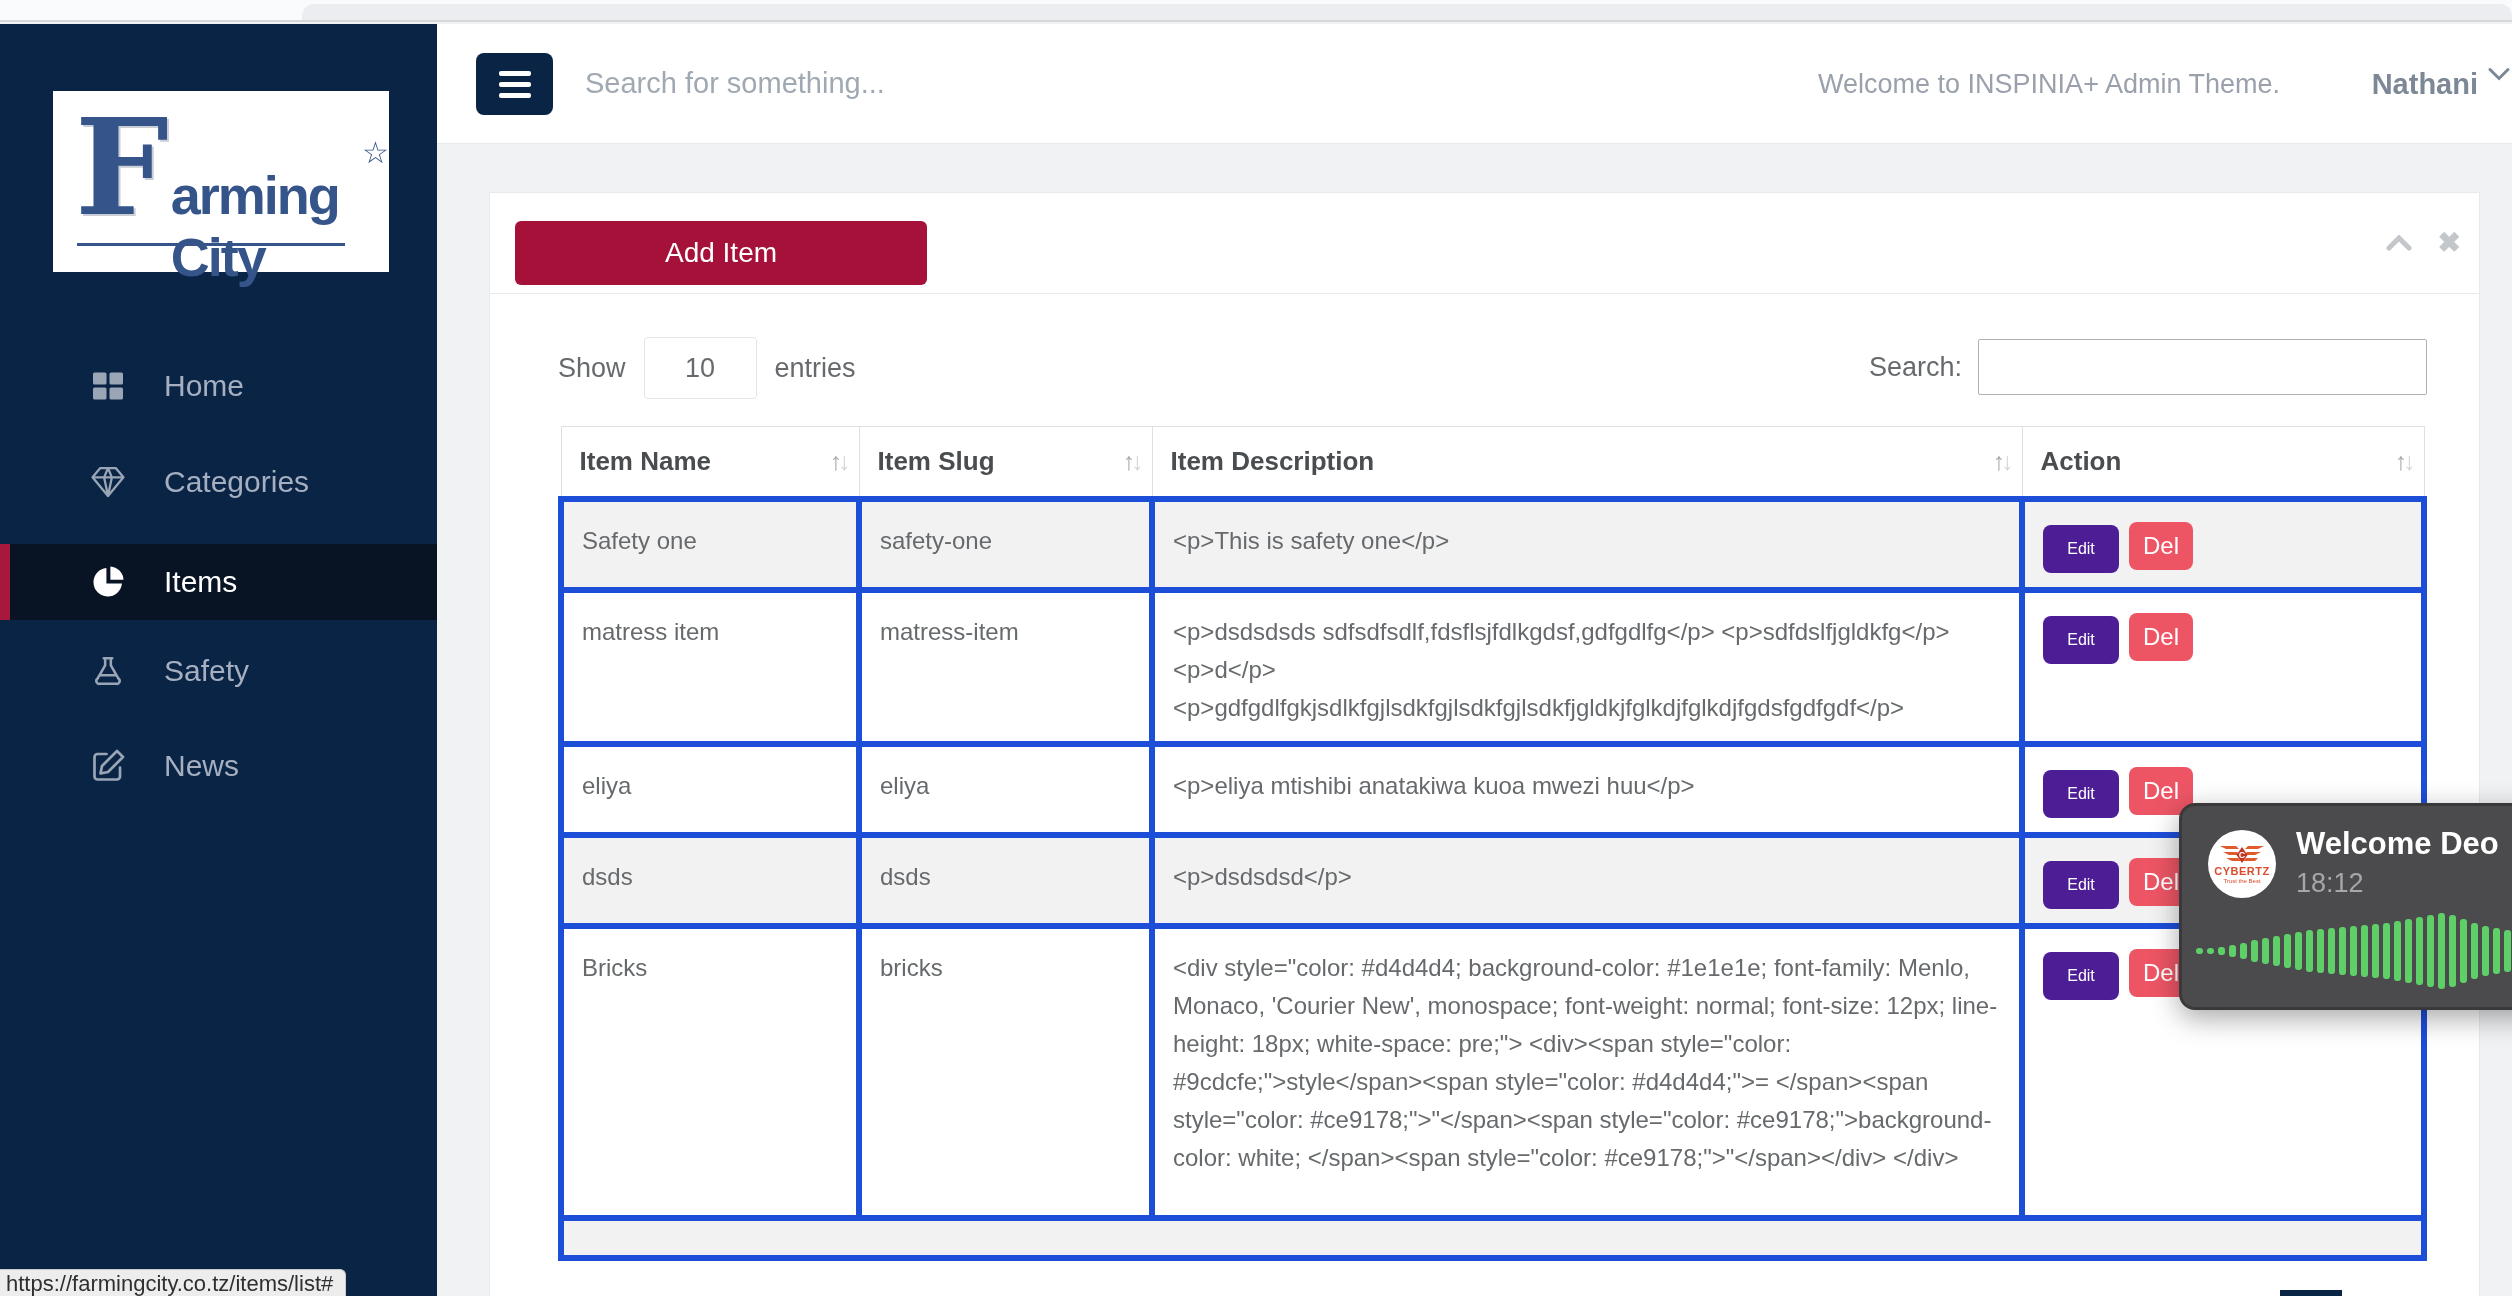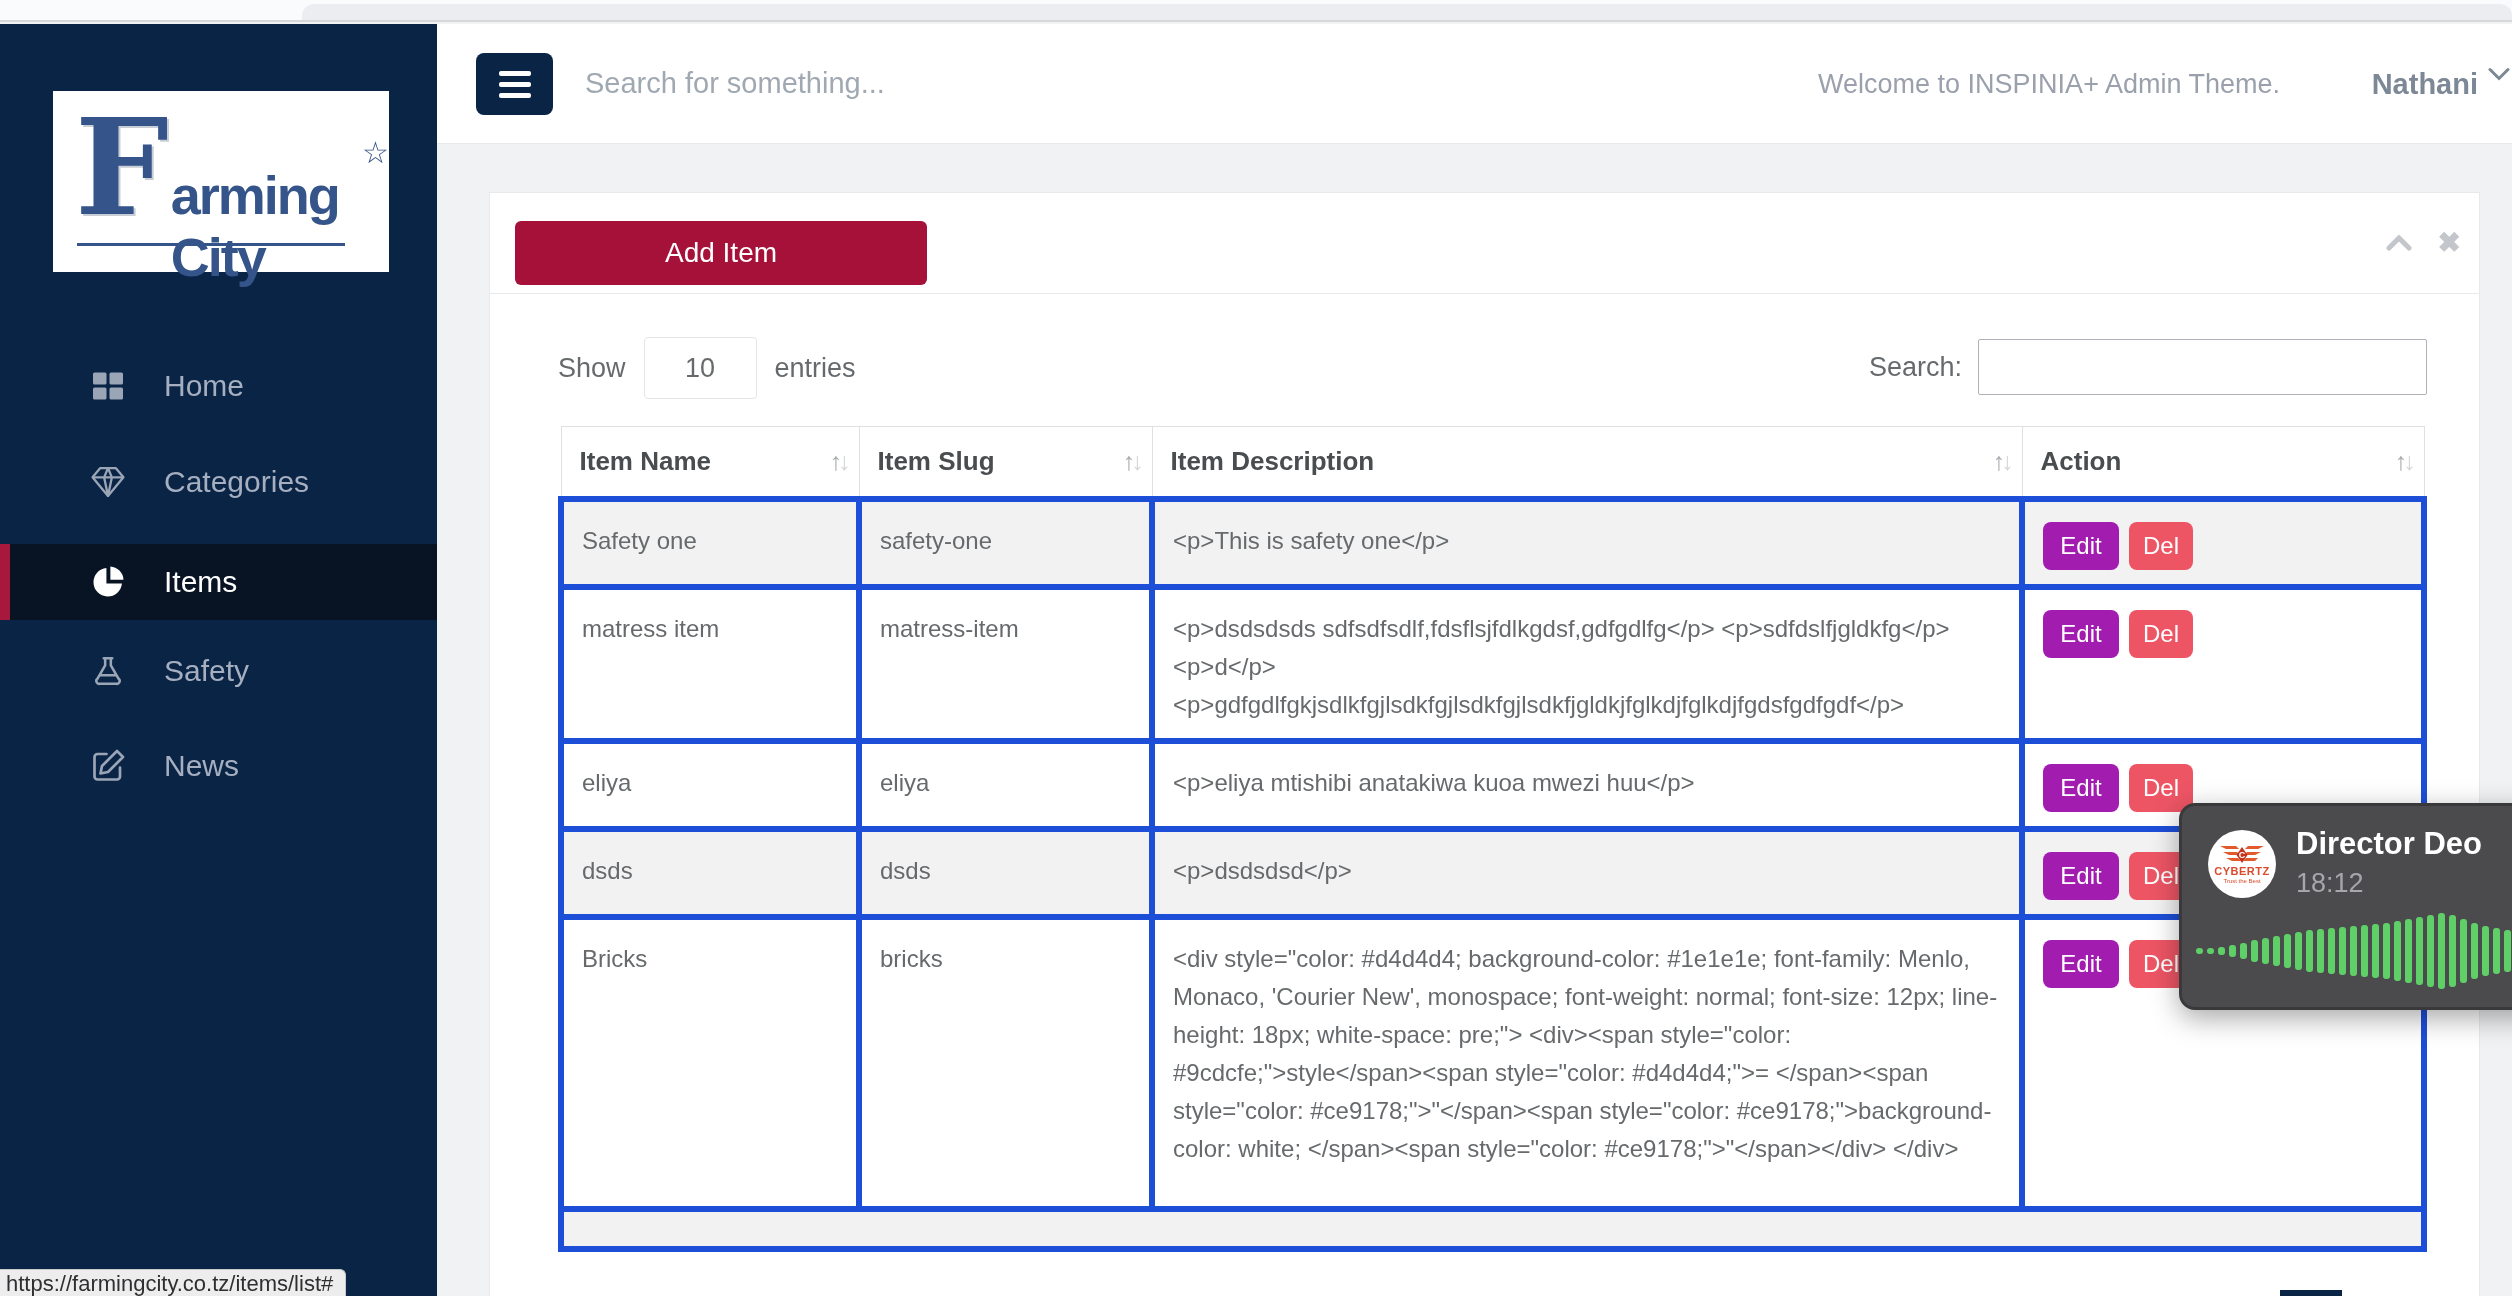--- a/index.html
+++ b/index.html
@@ -51,21 +51,21 @@
 
   
   .items-table { position:absolute; left:68px; top:132px; width:1863px; border-collapse:collapse; table-layout:fixed; }
   .items-table th { height:72px; border:1px solid #dfe0e2; font-weight:bold; color:#4a4d4f; text-align:left; padding:0 18px; position:relative; font-size:26px; }
   .items-table td { border:6px solid #1d4ed8; padding:20px 18px 14px; vertical-align:top; color:#676a6c; font-size:24px; line-height:38px; overflow-wrap:break-word; }
   .items-table tr.odd td { background:#f2f2f3; }
   .r1 td { height:83px; } .r2 td { height:151px; } .r3 td { height:80px; } .r4 td { height:83px; } .r5 td { height:83px; } .r6 td { height:292px; }
   .stub td { height:40px; background:#f2f2f3; padding:0; }
   .sort { position:absolute; right:12px; top:50%; transform:translateY(-50%); font-size:25px; letter-spacing:-4px; font-weight:normal; }
   .sort .up { color:#a9acb0; } .sort .dn { color:#d4d6d8; }
-  .btn-edit { width:76px; height:48px; background:#a21caf; border:none; border-radius:8px; color:#fff; font-size:24px; margin-right:10px; cursor:pointer; font-family:"Liberation Sans", sans-serif; }
+  .btn-edit { width:76px; height:48px; background:#4c1d95; border:none; border-radius:8px; color:#fff; font-size:16px; margin-right:10px; cursor:pointer; font-family:"Liberation Sans", sans-serif; }
   .btn-del { width:64px; height:48px; background:#ed5565; border:none; border-radius:8px; color:#fff; font-size:24px; cursor:pointer; font-family:"Liberation Sans", sans-serif; }
 
   
   .notif { position:absolute; left:2179px; top:803px; width:372px; height:207px; background:#4b4b4d; border:3px solid #39393b; border-radius:16px; box-shadow:0 8px 28px rgba(0,0,0,.35); z-index:50; overflow:hidden; cursor:pointer; }
   .avatar { position:absolute; left:26px; top:24px; width:68px; height:68px; border-radius:50%; background:#fff; display:flex; flex-direction:column; align-items:center; justify-content:center; overflow:hidden; }
   .avatar-text { font-size:11px; font-weight:bold; color:#d84b2b; line-height:11px; letter-spacing:.5px; }
   .avatar-subtext { font-size:6px; color:#d84b2b; line-height:8px; }
   .notif-title { position:absolute; left:114px; top:20px; color:#fff; font-size:31px; font-weight:bold; }
   .notif-time { position:absolute; left:114px; top:62px; color:#a7a7ab; font-size:27px; }
   .waveform { position:absolute; left:14px; right:-12px; bottom:10px; height:92px; display:flex; align-items:center; overflow:hidden; }
@@ -252,21 +252,21 @@
             <path d="M45 2H29l-3 3h13z"></path>
             <path d="M42 8H28l-3 3h11z"></path>
             <path d="M39 14H27l-3 3h12z"></path>
             <path d="M23 3l5.5 8-5.5 8-5.5-8z" fill="#c2341f"></path>
           </g>
           <text x="23" y="14" font-size="9" fill="#ffffff" text-anchor="middle" font-weight="bold">C</text>
         </svg>
       <span class="avatar-text">CYBERTZ</span>
       <span class="avatar-subtext">Trust the Best</span>
     </div>
-    <div class="notif-title">Director Deo</div>
+    <div class="notif-title">Welcome Deo</div>
     <div class="notif-time">18:12</div>
     <div class="waveform">
         <div class="wbar" style="height: 6px;"></div>
         <div class="wbar" style="height: 6px;"></div>
         <div class="wbar" style="height: 8px;"></div>
         <div class="wbar" style="height: 12px;"></div>
         <div class="wbar" style="height: 16px;"></div>
         <div class="wbar" style="height: 22px;"></div>
         <div class="wbar" style="height: 26px;"></div>
         <div class="wbar" style="height: 30px;"></div>

